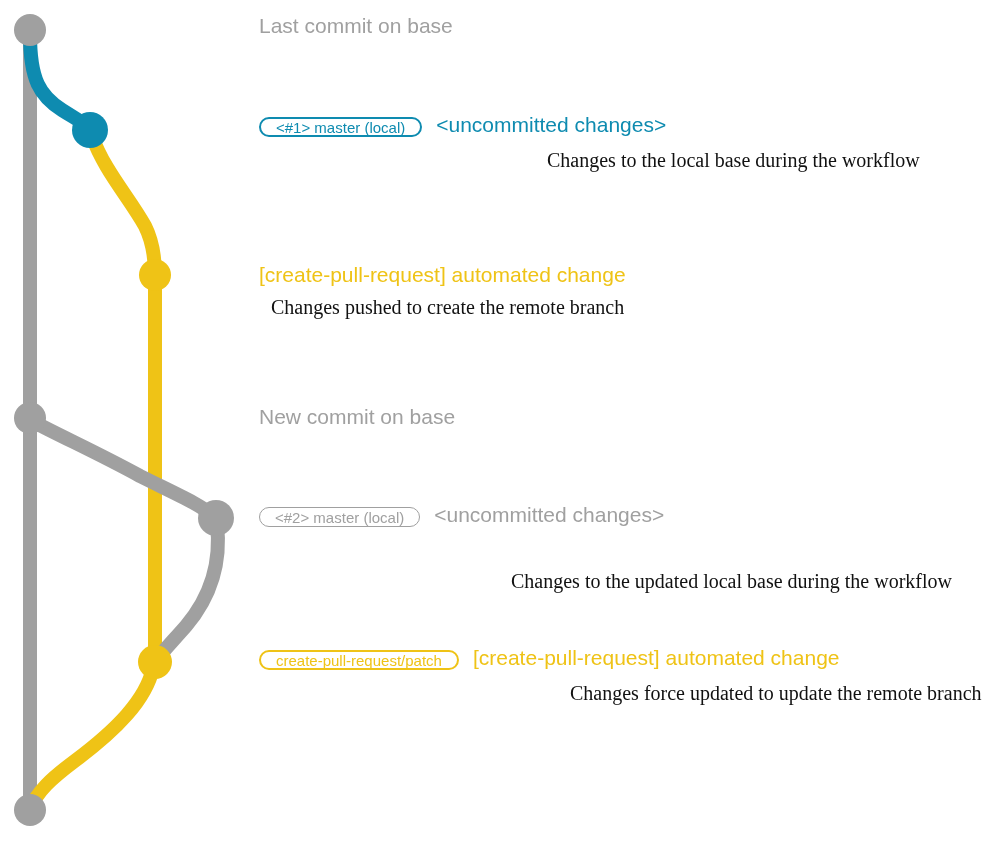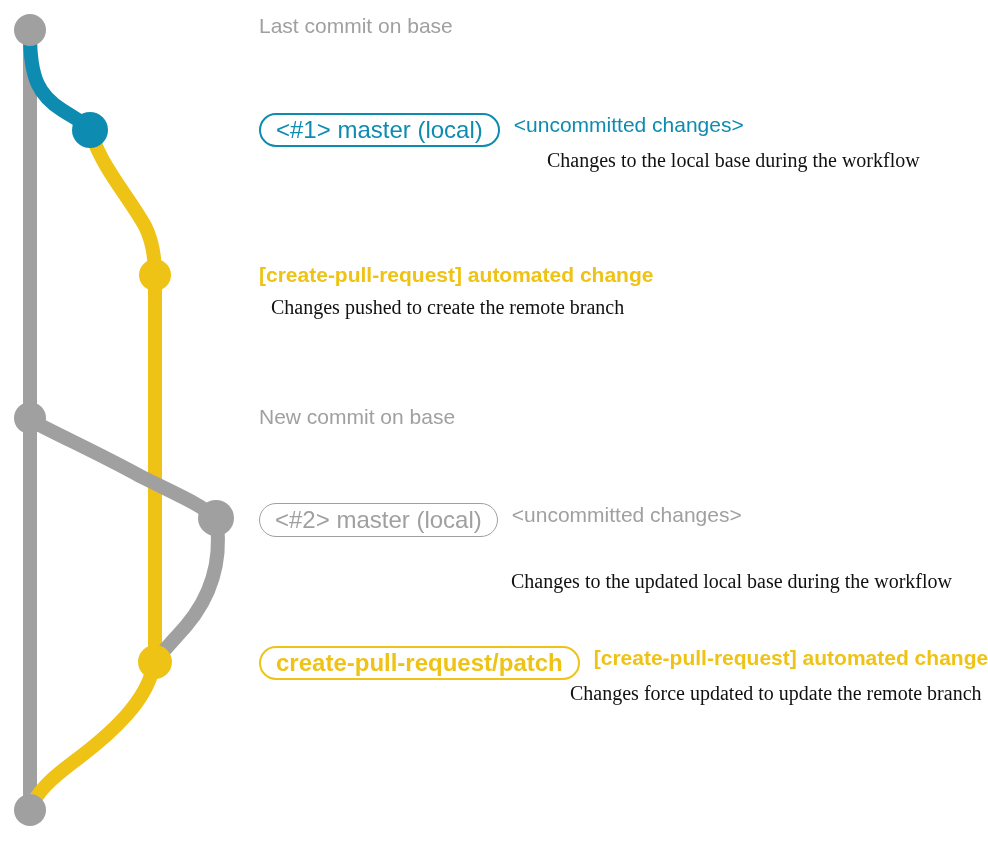--- a/index.html
+++ b/index.html
@@ -18,52 +18,52 @@
   #graph {
     position: absolute;
     left: 0;
     top: 0;
     width: 988px;
     height: 843px;
   }
   .row {
     position: absolute;
     display: flex;
-    align-items: flex-start;
+    align-items: flex-end;
   }
   .badge {
     display: inline-flex;
     align-items: center;
     justify-content: center;
     box-sizing: border-box;
-    height: 34px;
+    height: 20px;
     padding: 0 15px;
     border-radius: 17px;
     border: 2px solid currentColor;
     font-family: "Liberation Sans", sans-serif;
-    font-size: 24px;
+    font-size: 15px;
     line-height: 1;
     white-space: nowrap;
   }
   .badge.gray  { border-width: 1.5px; }
   .title {
     font-family: "Liberation Sans", sans-serif;
     font-size: 21px;
     white-space: nowrap;
   }
   .title.spaced { margin-left: 14px; }
   .desc {
     position: absolute;
     font-family: "Liberation Serif", serif;
     font-size: 20px;
     color: #111111;
     white-space: nowrap;
   }
   .c-blue   { color: #0e8bb0; }
-  .c-yellow { color: #efc316; font-weight: bold; }
+  .c-yellow { color: #efc316; }
   .c-gray   { color: #a0a0a0; }
 </style>
 </head>
 <body>
 
 <div id="page">
 
   <svg id="graph" viewBox="0 0 988 843" xmlns="http://www.w3.org/2000/svg">
 
     <path d="M30,30 L30,810" stroke="#a0a0a0" stroke-width="14" fill="none" stroke-linecap="round"></path>

